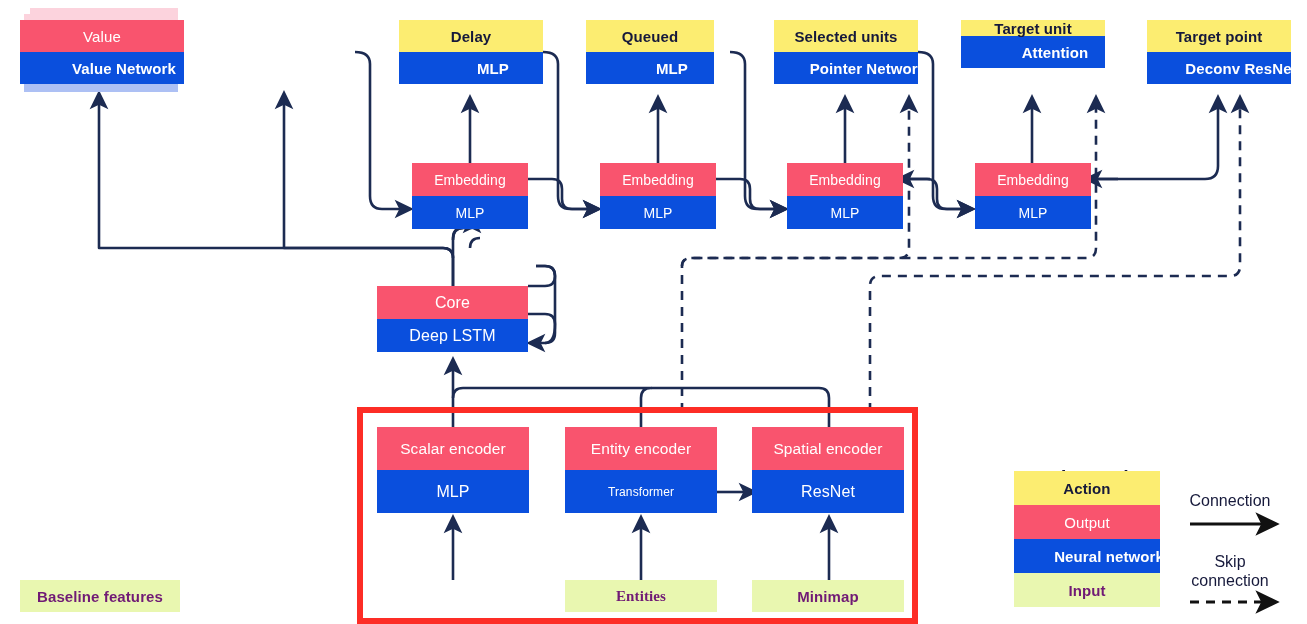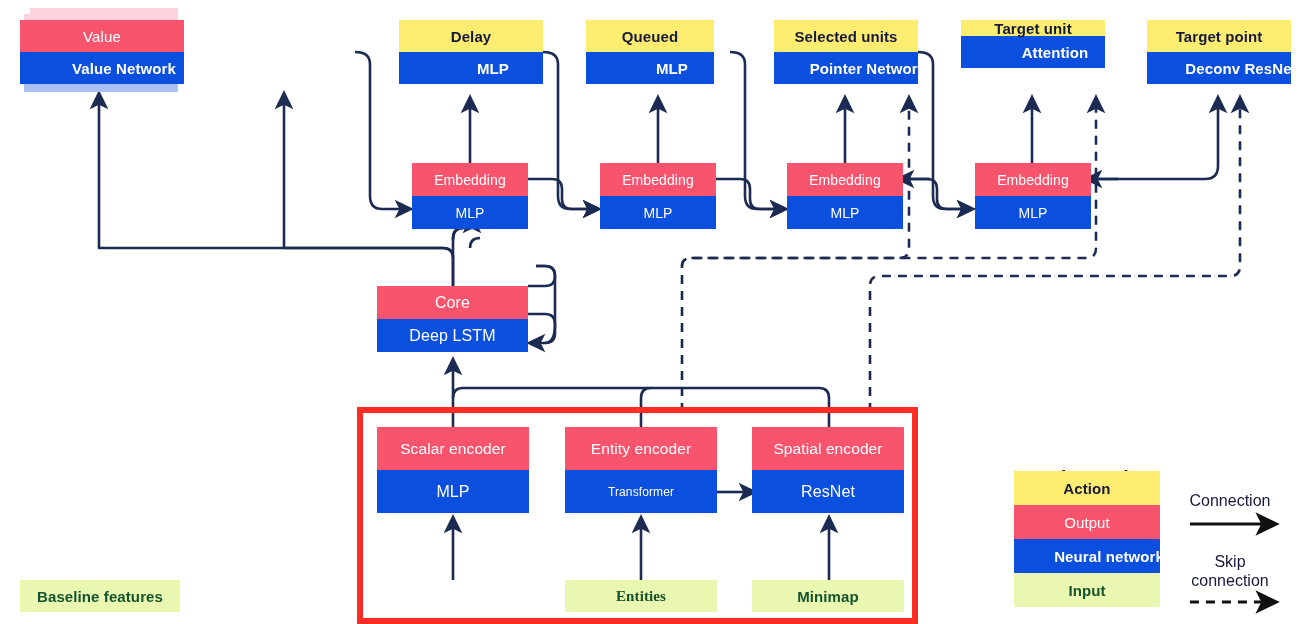--- a/index.html
+++ b/index.html
@@ -8,21 +8,21 @@
   svg#wires{position:absolute;left:0;top:0;width:1307px;height:624px;pointer-events:none;}
 
   .node{position:absolute;box-sizing:border-box;}
   .band{box-sizing:border-box;width:100%;display:flex;align-items:center;justify-content:center;
         text-align:center;line-height:1;letter-spacing:.1px;white-space:nowrap;}
   .band.action{background:#fced71;color:#16193b;font-weight:700;font-size:15px;}
   .band.output{background:#f9546e;color:#ffffff;font-weight:400;font-size:15px;}
   .band.output-strong{background:#f9546e;color:#ffffff;font-weight:400;font-size:15.5px;}
   .band.nn{background:#0a4fdd;color:#ffffff;font-weight:400;font-size:15px;}
   .band.nn-b{background:#0a4fdd;color:#ffffff;font-weight:700;font-size:15px;padding-left:44px;}
-  .band.input{background:#e9f7b0;color:#14532d;font-weight:700;font-size:15px;}
+  .band.input{background:#e9f7b0;color:#701a75;font-weight:700;font-size:15px;}
 
   .ghost{position:absolute;}
   .ghost.pink{background:#fcd3dd;}
   .ghost.blue{background:#adc0f4;}
 
   .redbox{position:absolute;border:6px solid #fd2d26;box-sizing:border-box;background:transparent;}
 
   .legend-title{position:absolute;color:#16193b;font-weight:700;font-size:19px;white-space:nowrap;}
   .legend-stack{position:absolute;}
   .legend-stack .band{height:34px;}

